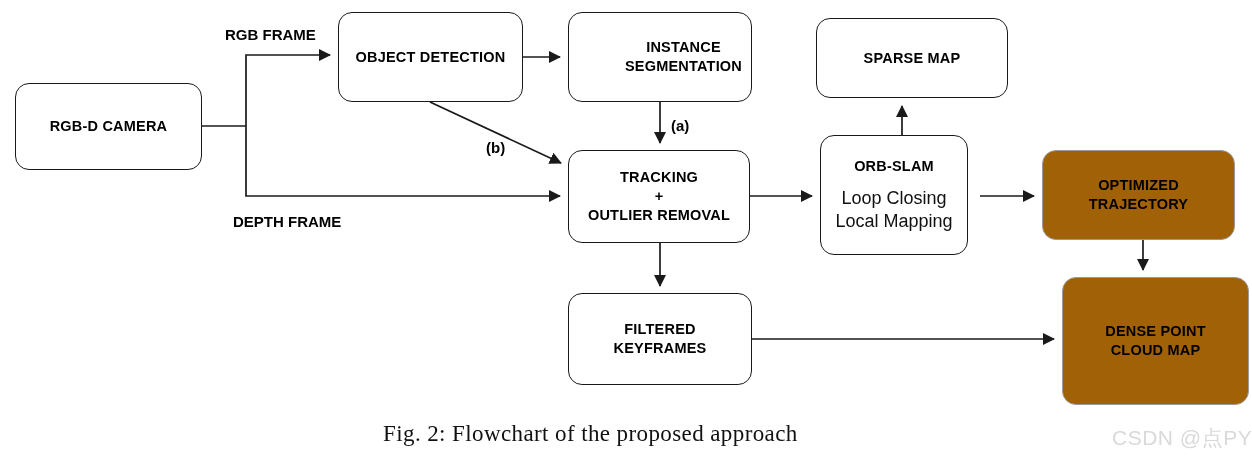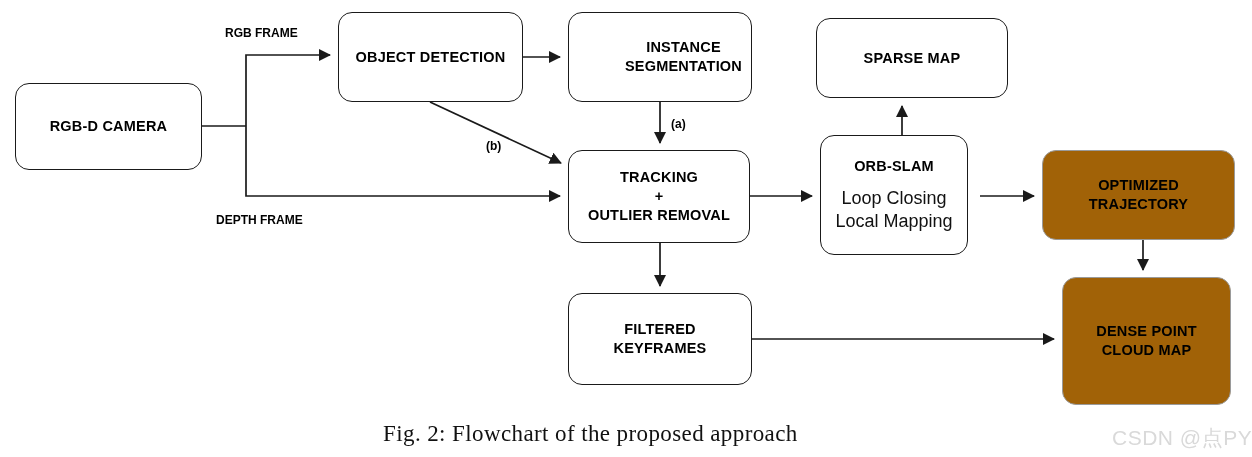--- a/index.html
+++ b/index.html
@@ -55,21 +55,21 @@
     font-weight: normal;
     font-size: 18px;
     color: #111111;
     line-height: 1.28;
     white-space: pre-line;
     margin-top: 11px;
   }
   .edge-label {
     position: absolute;
     font-weight: bold;
-    font-size: 12px;
+    font-size: 15px;
     color: #000000;
     white-space: nowrap;
     z-index: 3;
   }
   .caption {
     position: absolute;
     font-family: "Liberation Serif", serif;
     font-size: 23px;
     color: #111111;
     white-space: nowrap;
@@ -154,27 +154,27 @@
   <div class="node shaded" style="left:1042px; top:150px; width:193px; height:90px;">
     <div class="node-title">OPTIMIZED
 TRAJECTORY</div>
   </div>
 
   <div class="node plain" style="left:568px; top:293px; width:184px; height:92px;">
     <div class="node-title">FILTERED
 KEYFRAMES</div>
   </div>
 
-  <div class="node shaded" style="left:1062px; top:277px; width:169px; height:128px;">
+  <div class="node shaded" style="left:1062px; top:277px; width:187px; height:128px;">
     <div class="node-title">DENSE POINT
 CLOUD MAP</div>
   </div>
 
   <div class="edge-label" style="left:225px; top:26px;">RGB FRAME</div>
-  <div class="edge-label" style="left:216px; top:213px;">DEPTH FRAME</div>
+  <div class="edge-label" style="left:233px; top:213px;">DEPTH FRAME</div>
   <div class="edge-label" style="left:671px; top:117px;">(a)</div>
   <div class="edge-label" style="left:486px; top:139px;">(b)</div>
 
   <div class="caption" style="left:383px; top:421px;text-align:right;">Fig. 2: Flowchart of the proposed approach</div>
 
   <div class="watermark" style="left:1112px; top:424px;text-align:center;">CSDN @点PY</div>
 
 </div>
 
 </body></html>

